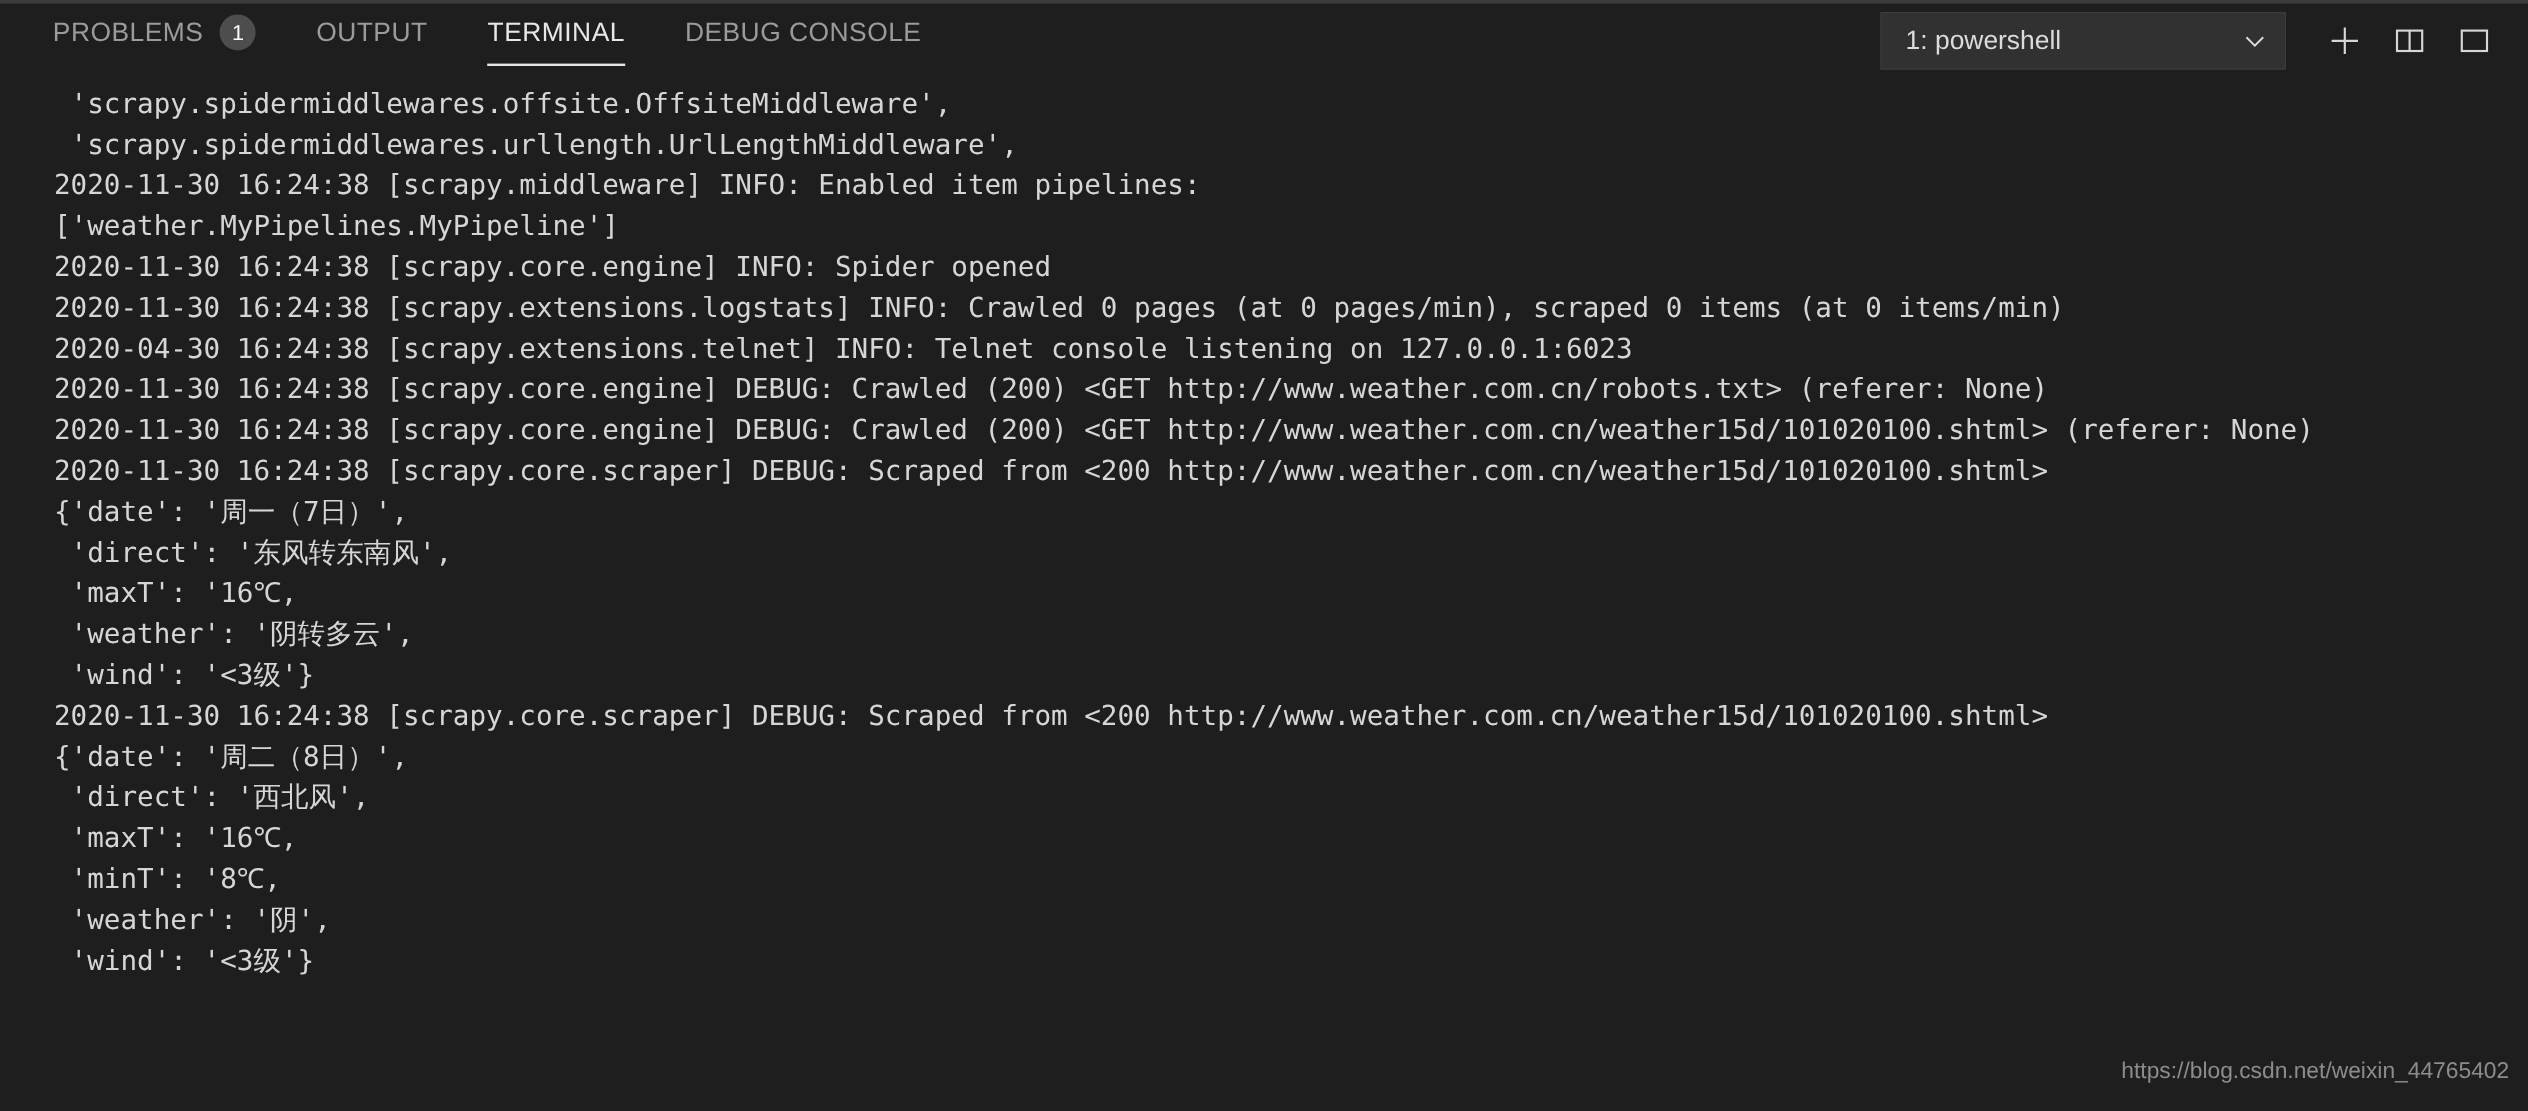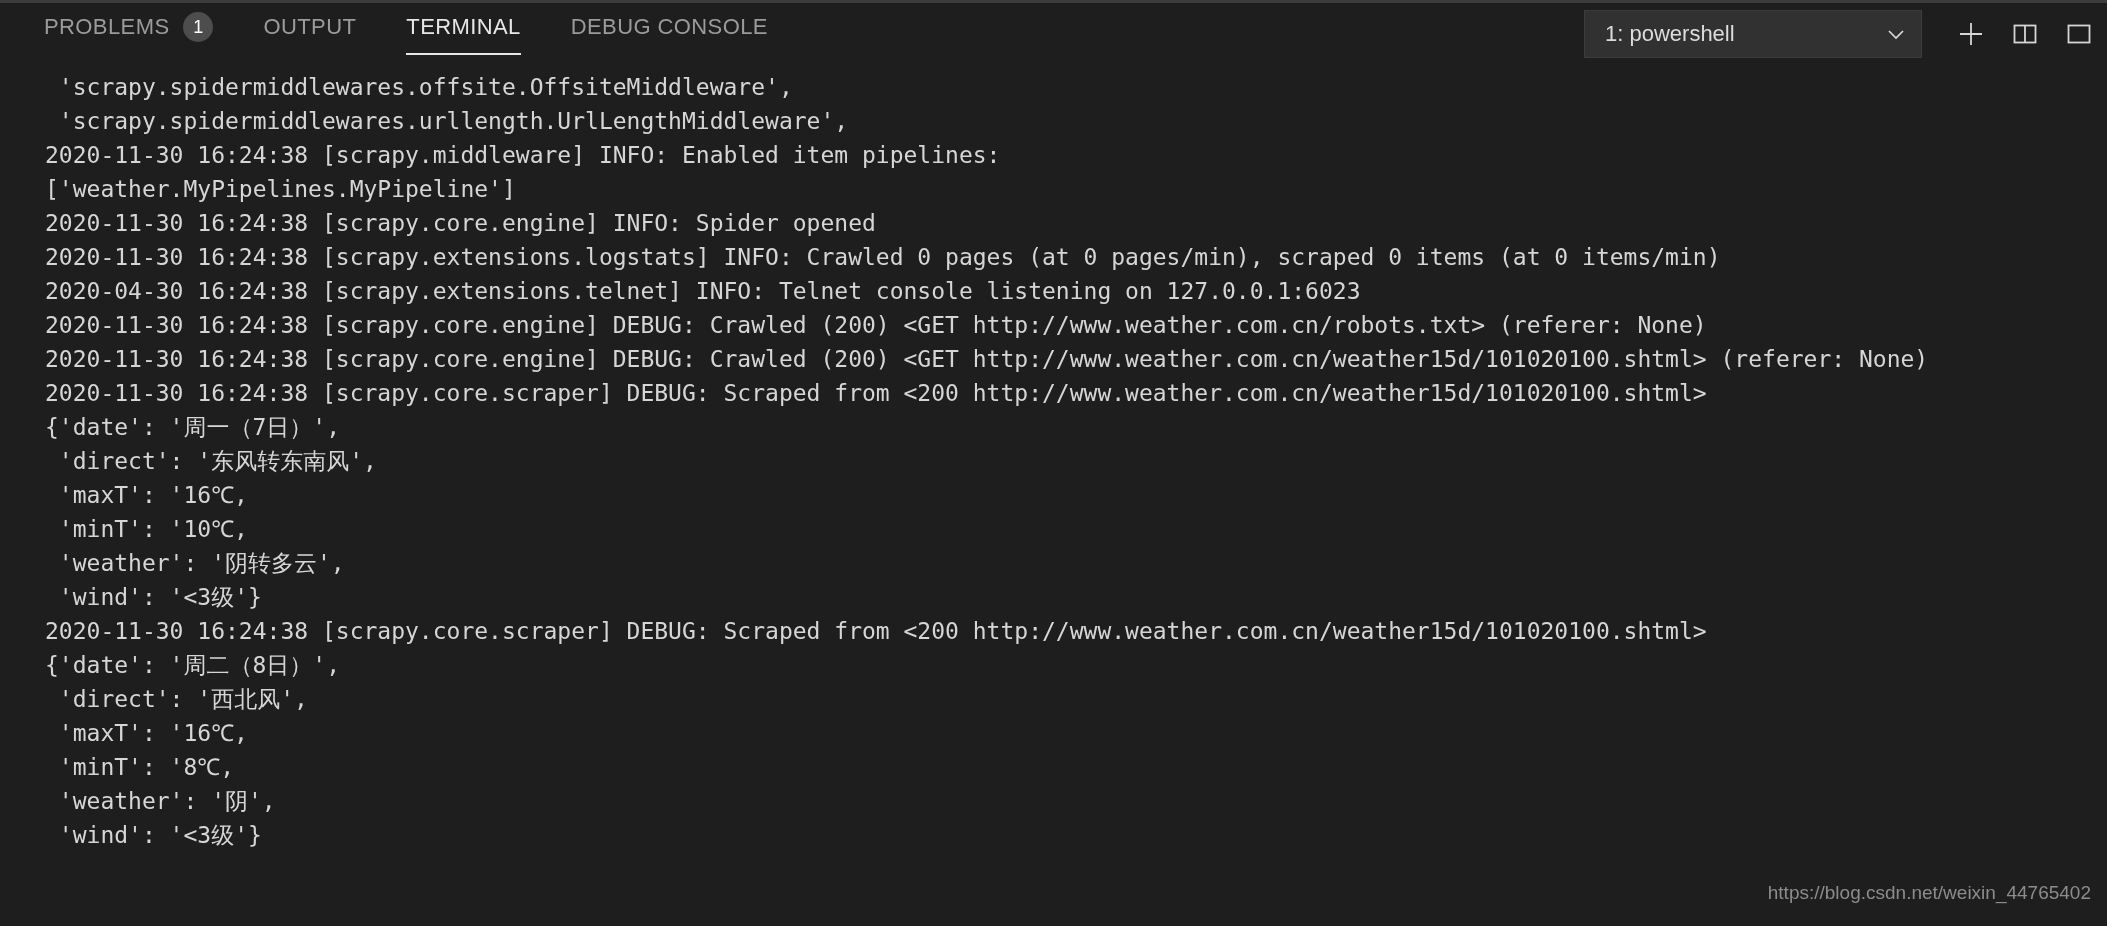--- a/index.html
+++ b/index.html
@@ -88,21 +88,21 @@
   }
 
   
   .header-actions {
     position: absolute;
     right: 0;
     top: 3px;
     height: 62px;
     display: flex;
     align-items: center;
-    padding-right: 1px;
+    padding-right: 18px;
   }
   .shell-select {
     display: flex;
     align-items: center;
     justify-content: space-between;
     width: 338px;
     height: 48px;
     background: #313131;
     border: 1px solid #3c3c3c;
     box-sizing: border-box;
@@ -242,21 +242,20 @@
       <div class="term-line">['weather.MyPipelines.MyPipeline']</div>
       <div class="term-line">2020-11-30 16:24:38 [scrapy.core.engine] INFO: Spider opened</div>
       <div class="term-line">2020-11-30 16:24:38 [scrapy.extensions.logstats] INFO: Crawled 0 pages (at 0 pages/min), scraped 0 items (at 0 items/min)</div>
       <div class="term-line">2020-04-30 16:24:38 [scrapy.extensions.telnet] INFO: Telnet console listening on 127.0.0.1:6023</div>
       <div class="term-line">2020-11-30 16:24:38 [scrapy.core.engine] DEBUG: Crawled (200) &lt;GET http://www.weather.com.cn/robots.txt&gt; (referer: None)</div>
       <div class="term-line">2020-11-30 16:24:38 [scrapy.core.engine] DEBUG: Crawled (200) &lt;GET http://www.weather.com.cn/weather15d/101020100.shtml&gt; (referer: None)</div>
       <div class="term-line">2020-11-30 16:24:38 [scrapy.core.scraper] DEBUG: Scraped from &lt;200 http://www.weather.com.cn/weather15d/101020100.shtml&gt;</div>
       <div class="term-line">{'date': '周一（7日）',</div>
       <div class="term-line"> 'direct': '东风转东南风',</div>
       <div class="term-line"> 'maxT': '16℃,</div>
-      <div class="term-line"> 'minT': '10℃,</div>
       <div class="term-line"> 'weather': '阴转多云',</div>
       <div class="term-line"> 'wind': '&lt;3级'}</div>
       <div class="term-line">2020-11-30 16:24:38 [scrapy.core.scraper] DEBUG: Scraped from &lt;200 http://www.weather.com.cn/weather15d/101020100.shtml&gt;</div>
       <div class="term-line">{'date': '周二（8日）',</div>
       <div class="term-line"> 'direct': '西北风',</div>
       <div class="term-line"> 'maxT': '16℃,</div>
       <div class="term-line"> 'minT': '8℃,</div>
       <div class="term-line"> 'weather': '阴',</div>
       <div class="term-line"> 'wind': '&lt;3级'}</div>
     </div>

